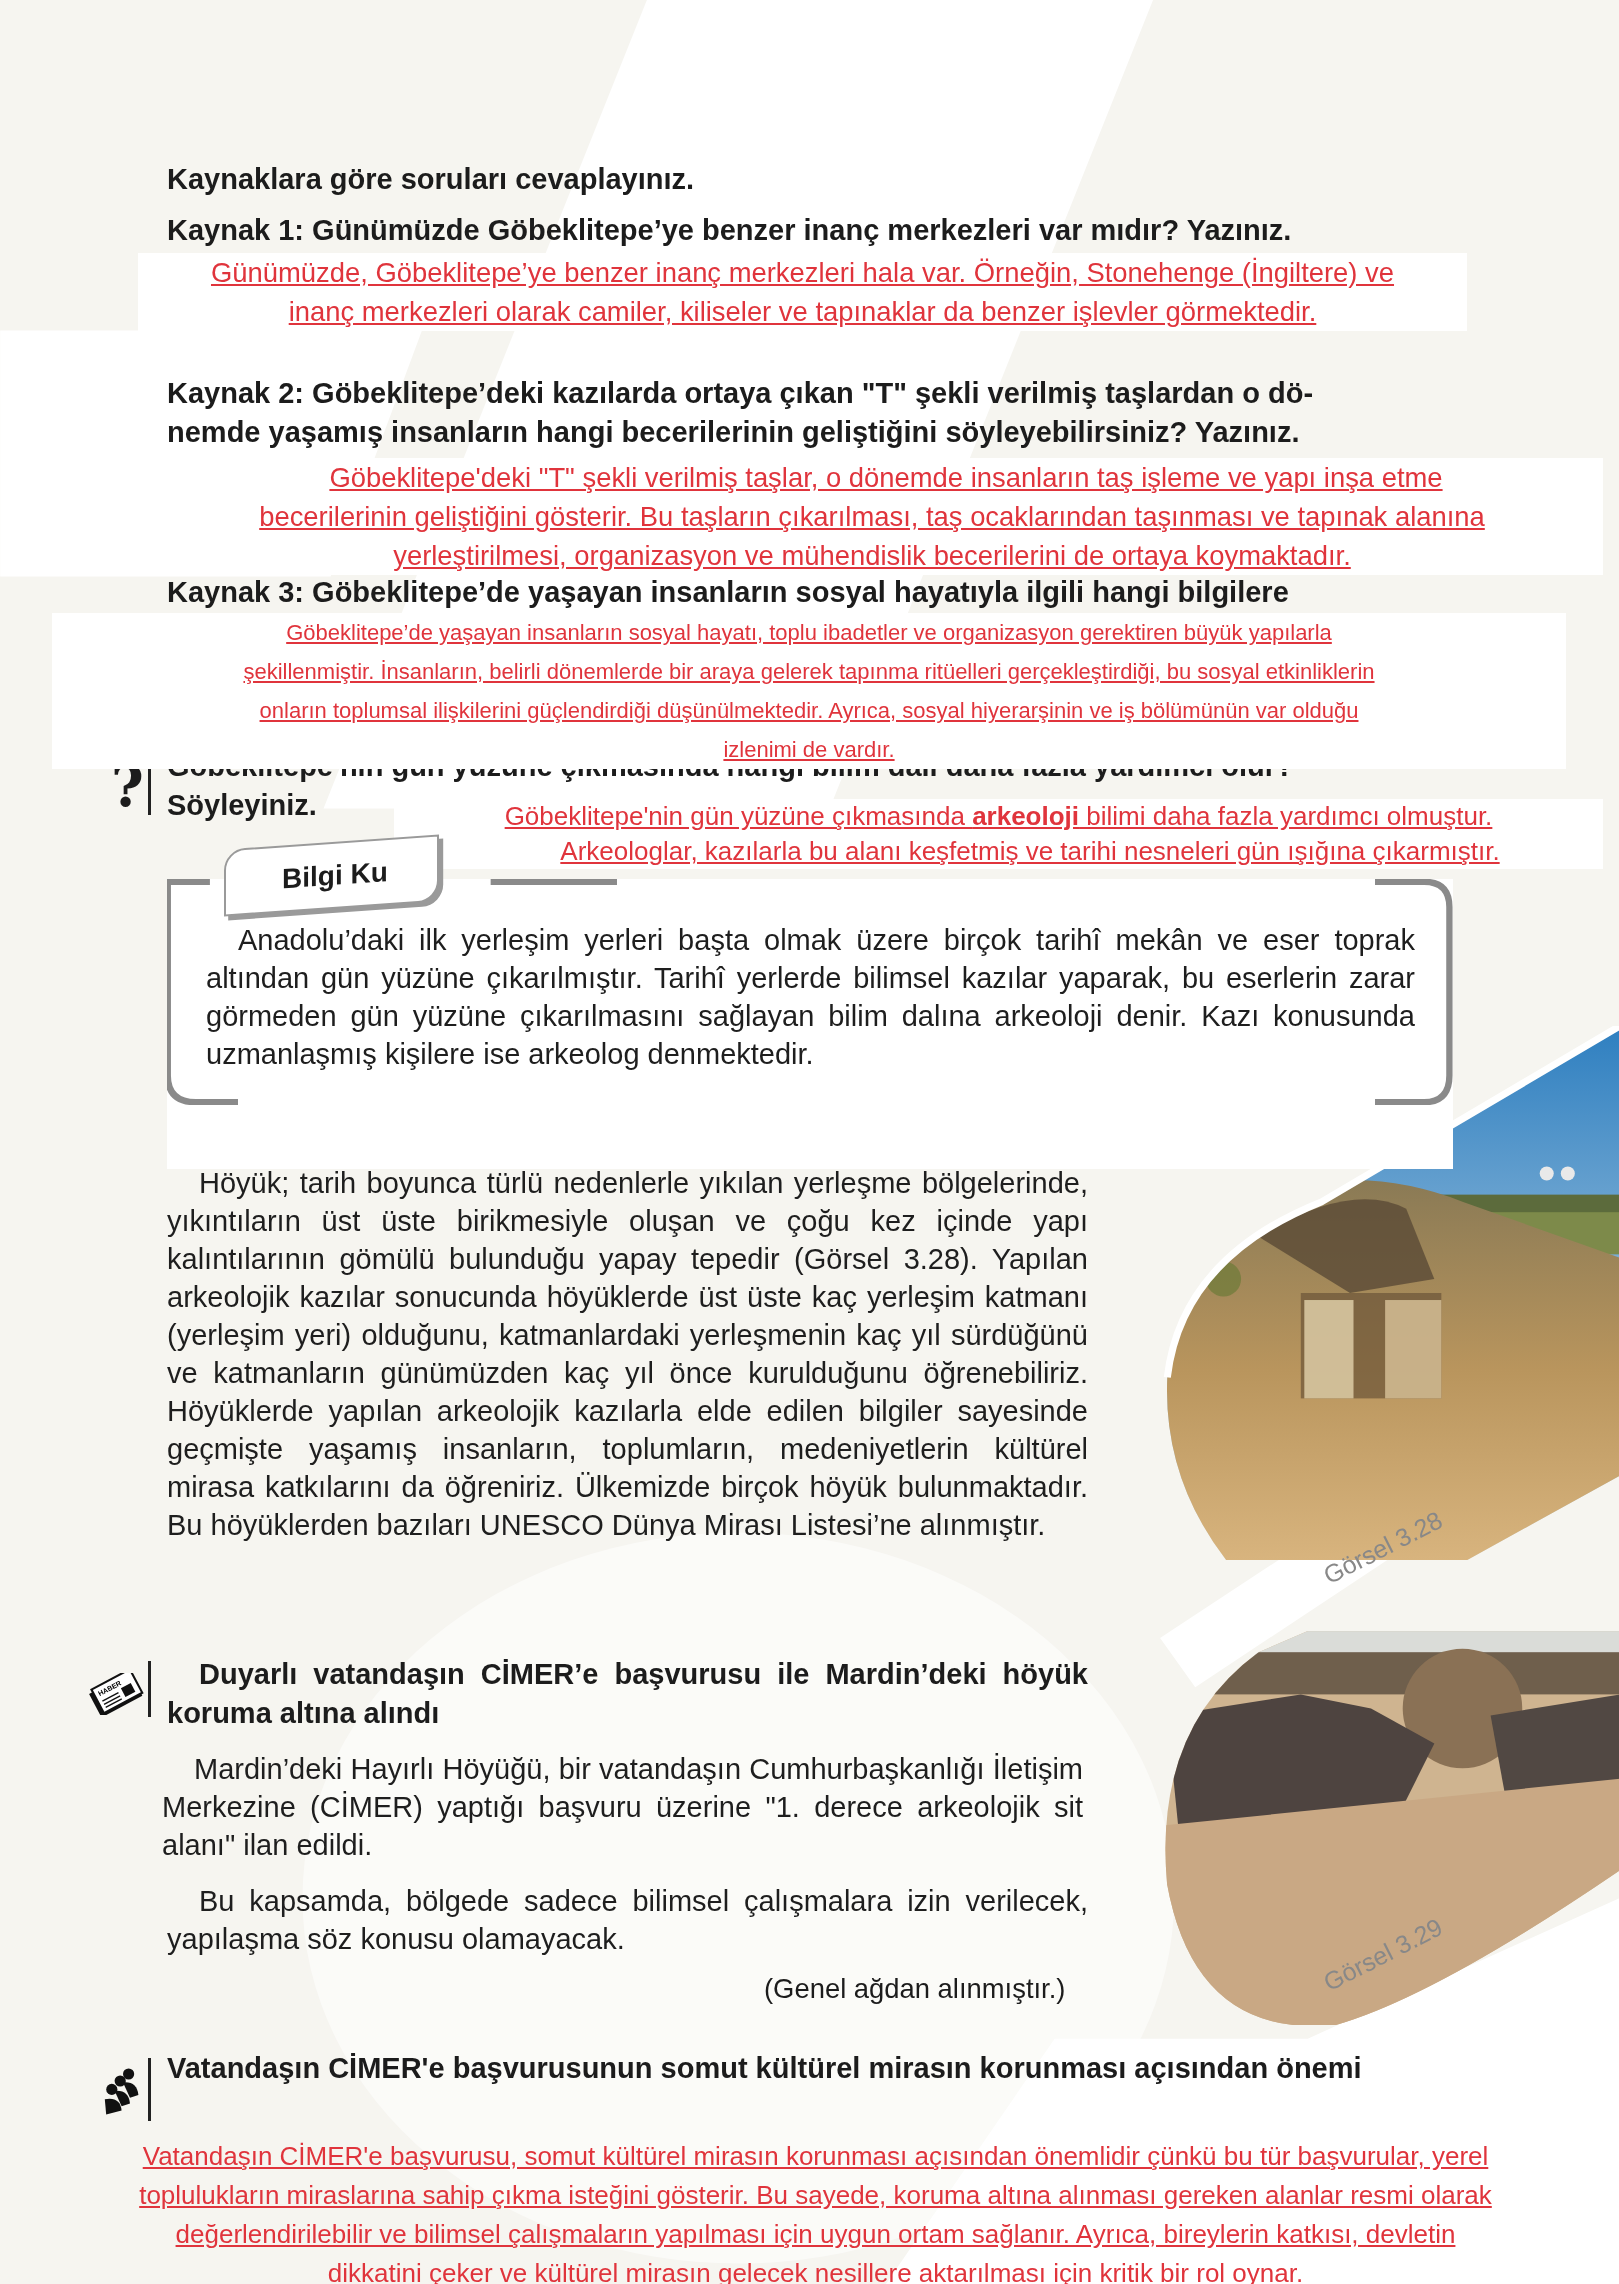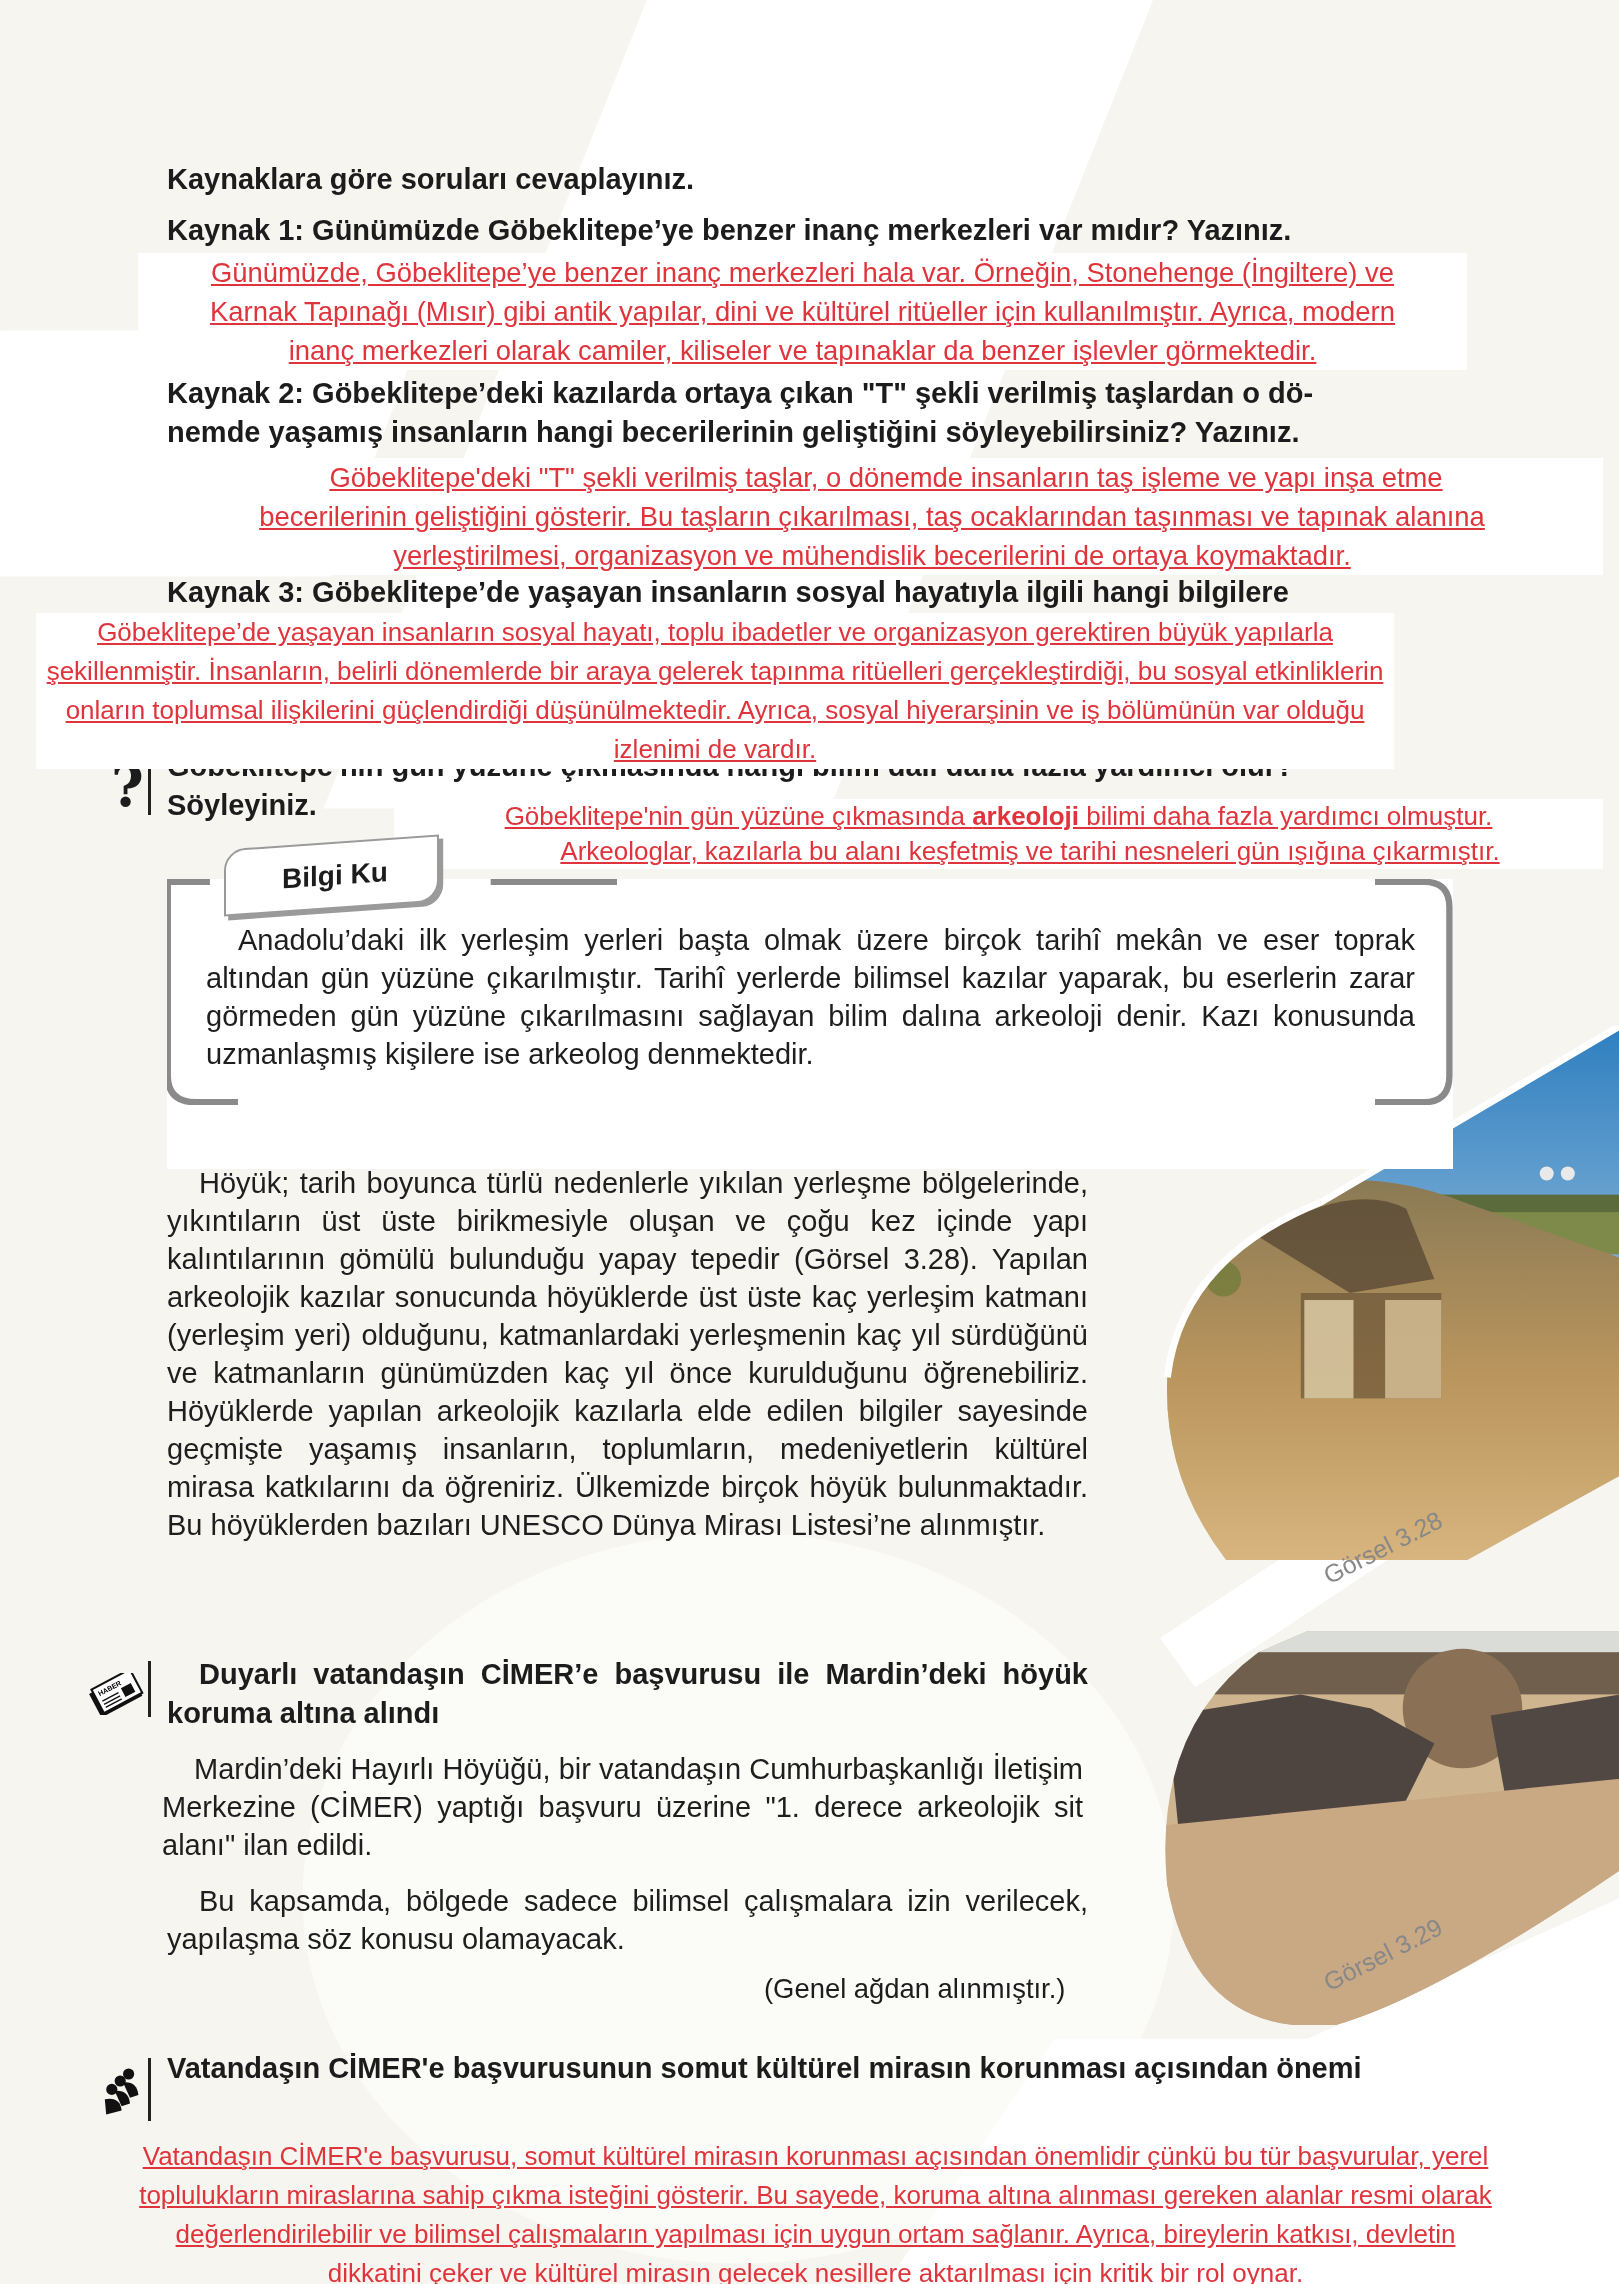--- a/index.html
+++ b/index.html
@@ -95,36 +95,35 @@
     </g>
   </svg>
 </div>
 <div class="caption" style="left:1332px;top:1968px;">Görsel 3.29</div>
 
 <div class="abs bold-head" style="left:167px;top:160px;">Kaynaklara göre soruları cevaplayınız.</div>
 
 <div class="abs bold-head" style="left:167px;top:211px;">Kaynak 1: Günümüzde Göbeklitepe’ye benzer inanç merkezleri var mıdır? Yazınız.</div>
 <div class="answer" style="left:138px;top:253px;width:1329px;">
   <div>Günümüzde, Göbeklitepe’ye benzer inanç merkezleri hala var. Örneğin, Stonehenge (İngiltere) ve</div>
-  <div>Karnak Tapınağı (Mısır) gibi antik yapılar, dini ve kültürel ritüeller için kullanılmıştır. Ayrıca, modern</div>
   <div>inanç merkezleri olarak camiler, kiliseler ve tapınaklar da benzer işlevler görmektedir.</div>
 </div>
 
 <div class="abs bold-head" style="left:167px;top:374px;width:1294px;">
   <div>Kaynak 2: Göbeklitepe’deki kazılarda ortaya çıkan "T" şekli verilmiş taşlardan o dö-</div>
   <div>nemde yaşamış insanların hangi becerilerinin geliştiğini söyleyebilirsiniz? Yazınız.</div>
 </div>
 <div class="answer" style="left:141px;top:458px;width:1462px;">
   <div style="padding-left:28px;">Göbeklitepe'deki "T" şekli verilmiş taşlar, o dönemde insanların taş işleme ve yapı inşa etme</div>
   <div>becerilerinin geliştiğini gösterir. Bu taşların çıkarılması, taş ocaklarından taşınması ve tapınak alanına</div>
   <div>yerleştirilmesi, organizasyon ve mühendislik becerilerini de ortaya koymaktadır.</div>
 </div>
 
 <div class="abs bold-head" style="left:167px;top:573px;">Kaynak 3: Göbeklitepe’de yaşayan insanların sosyal hayatıyla ilgili hangi bilgilere</div>
-<div class="answer" style="left:36px;top:613px;width:1358px;font-size:26px;line-height:39px;">
+<div class="answer" style="left:52px;top:613px;width:1514px;font-size:22px;line-height:39px;">
   <div>Göbeklitepe’de yaşayan insanların sosyal hayatı, toplu ibadetler ve organizasyon gerektiren büyük yapılarla</div>
   <div>şekillenmiştir. İnsanların, belirli dönemlerde bir araya gelerek tapınma ritüelleri gerçekleştirdiği, bu sosyal etkinliklerin</div>
   <div>onların toplumsal ilişkilerini güçlendirdiği düşünülmektedir. Ayrıca, sosyal hiyerarşinin ve iş bölümünün var olduğu</div>
   <div>izlenimi de vardır.</div>
 </div>
 
 <div class="abs" style="left:111px;top:758px;font-family:'DejaVu Serif',serif;font-size:56px;font-weight:bold;line-height:56px;">?</div>
 <div class="icon-sep" style="left:148px;top:759px;height:56px;"></div>
 <div class="abs bold-head" style="left:167px;top:747px;">
   <div>Göbeklitepe'nin gün yüzüne çıkmasında hangi bilim dalı daha fazla yardımcı olur?</div>

